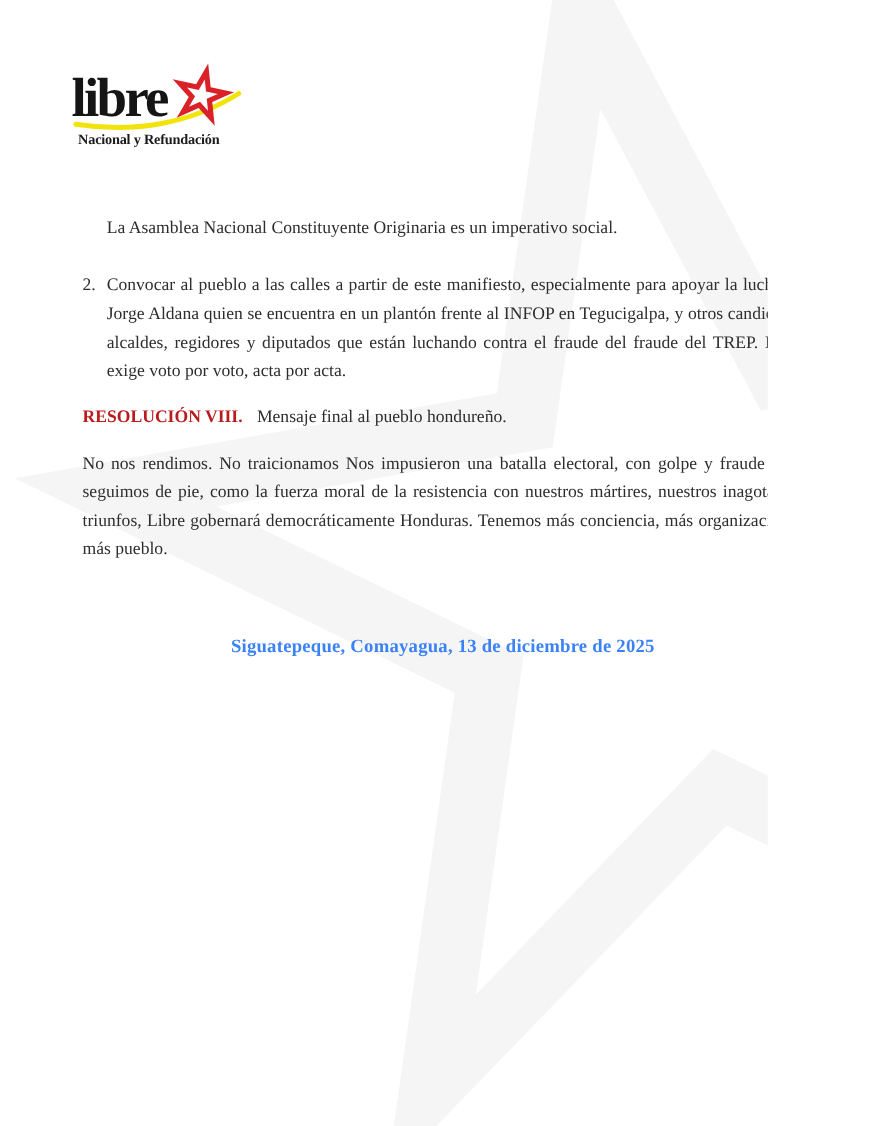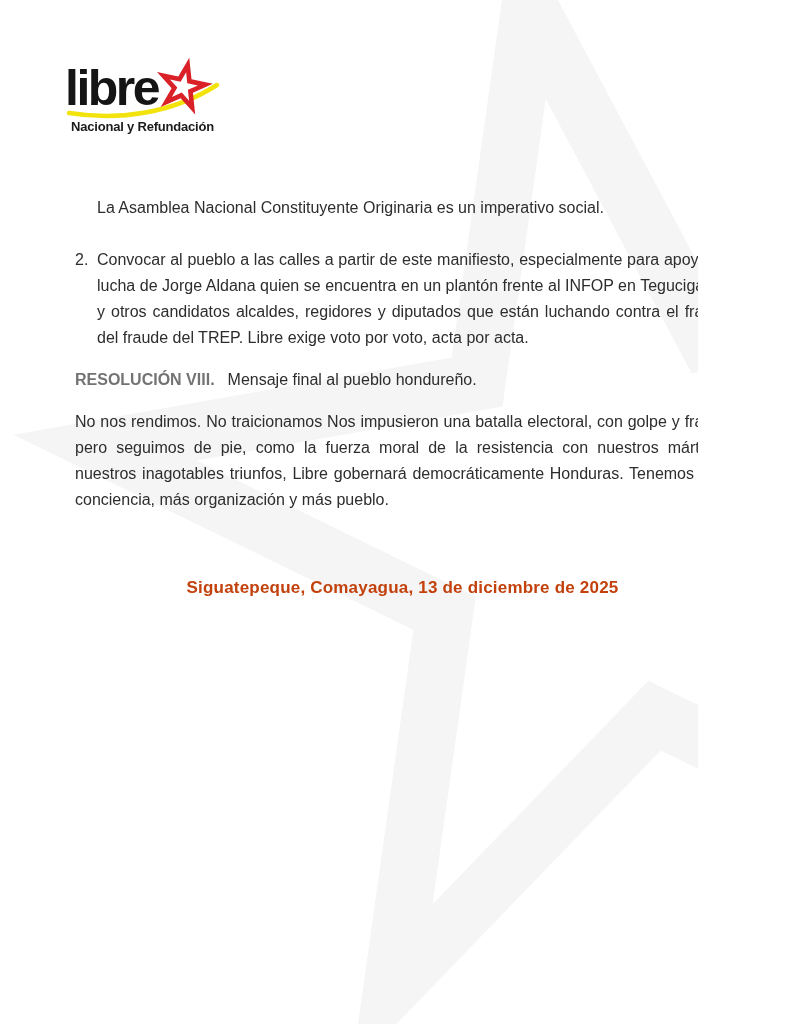--- a/index.html
+++ b/index.html
@@ -3,21 +3,21 @@
 <meta charset="utf-8">
 <style>
   * { box-sizing: border-box; }
   html, body { margin: 0; padding: 0; background: #ffffff; }
   .page {
     position: relative;
     width: 698px;
     height: 1024px;
     background: #ffffff;
     overflow: hidden;
-    font-family: Liberation Sans, sans-serif;
+    font-family: Liberation Serif, serif;
     color: #2d2d2d;
   }
   
   .watermark {
     position: absolute;
     left: 0; top: 0;
     width: 791px; height: 1024px;
     pointer-events: none;
   }
   
@@ -74,29 +74,29 @@
   }
   .list-text {
     flex: 1;
     text-align: justify;
   }
   .para {
     margin-top: 16px !important;
     text-align: justify;
   }
   .resolution { margin-top: 16px !important; }
-  .resolution strong { color: #737373; }
+  .resolution strong { color: #b91c1c; }
   .resolution span { margin-left: 13px; }
   .dateline {
     margin-top: 62px !important;
     text-align: center;
     font-weight: 700;
     font-size: 17px;
     letter-spacing: 0.2px;
-    color: #c2410c;
+    color: #3b82f6;
   }
 </style>
 </head>
 <body>
 
 <div class="page">
 
   <svg class="watermark" viewBox="0 0 791 1024" aria-hidden="true">
     <polygon points="0,-1 0.2246,-0.309 0.9511,-0.309 0.3633,0.118 0.5878,0.809 0,0.382 -0.5878,0.809 -0.3633,0.118 -0.9511,-0.309 -0.2246,-0.309" fill="none" stroke-width="0.11" stroke-linejoin="miter" transform="translate(620,520) rotate(-10) scale(520)" stroke="#f5f5f6"></polygon>
   </svg>

